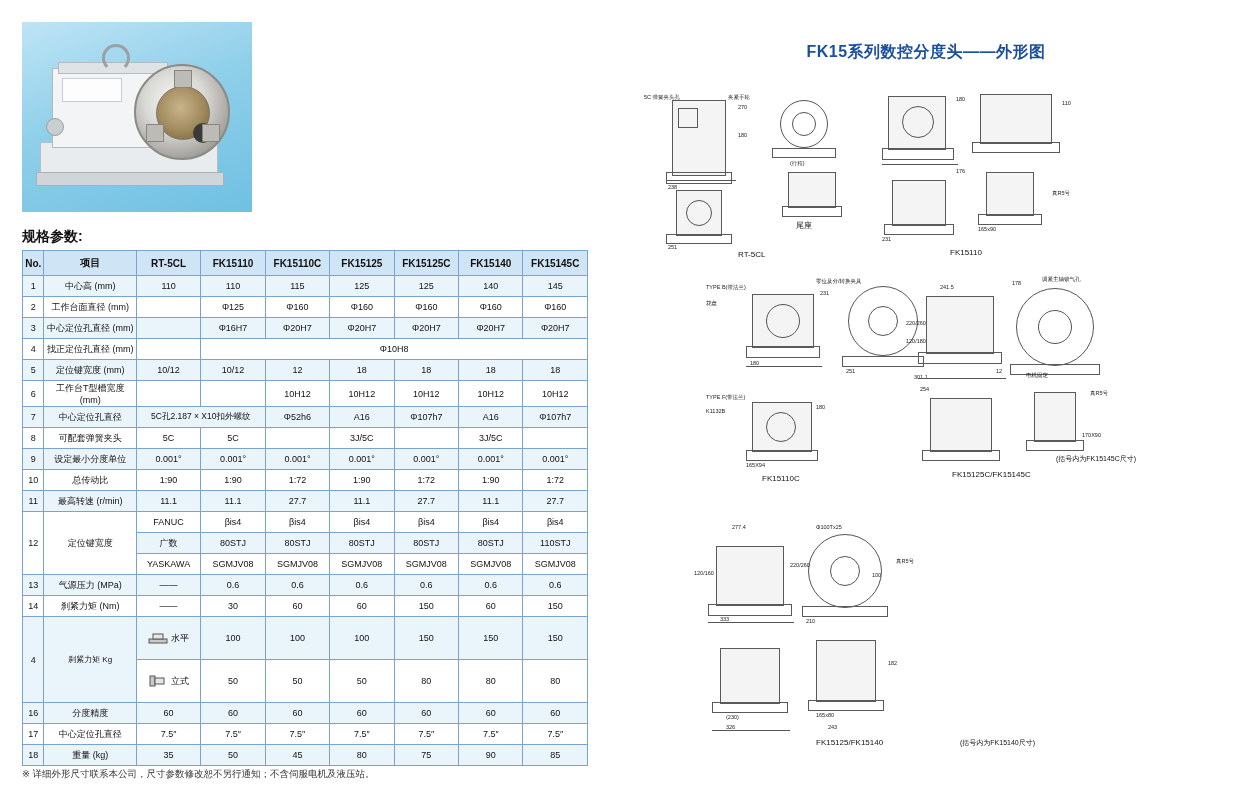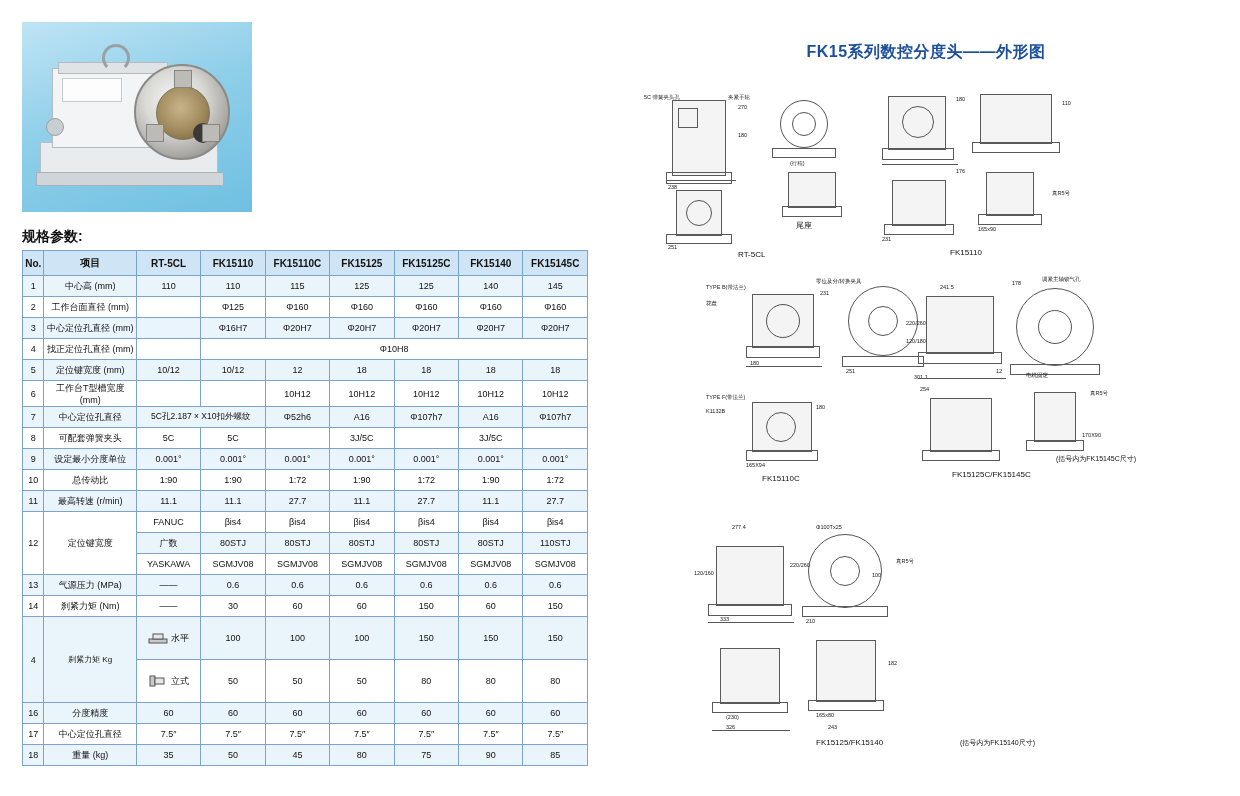--- a/index.html
+++ b/index.html
@@ -374,20 +374,21 @@
           <td>50</td>
           <td>45</td>
           <td>80</td>
           <td>75</td>
           <td>90</td>
           <td>85</td>
         </tr>
       </tbody>
     </table>
 
+    <div class="footnote">※ 详细外形尺寸联系本公司，尺寸参数修改恕不另行通知；不含伺服电机及液压站。</div>
   </div>
 
   <div class="right">
     <div class="right-title">FK15系列数控分度头——外形图</div>
 
     <div class="dwg-area">
 
       <div class="dwg-box fill-g" style="left:52px;top:28px;width:52px;height:74px;"></div>
       <div class="dwg-box" style="left:58px;top:36px;width:18px;height:18px;"></div>
       <div class="dwg-box" style="left:46px;top:100px;width:64px;height:10px;"></div>

